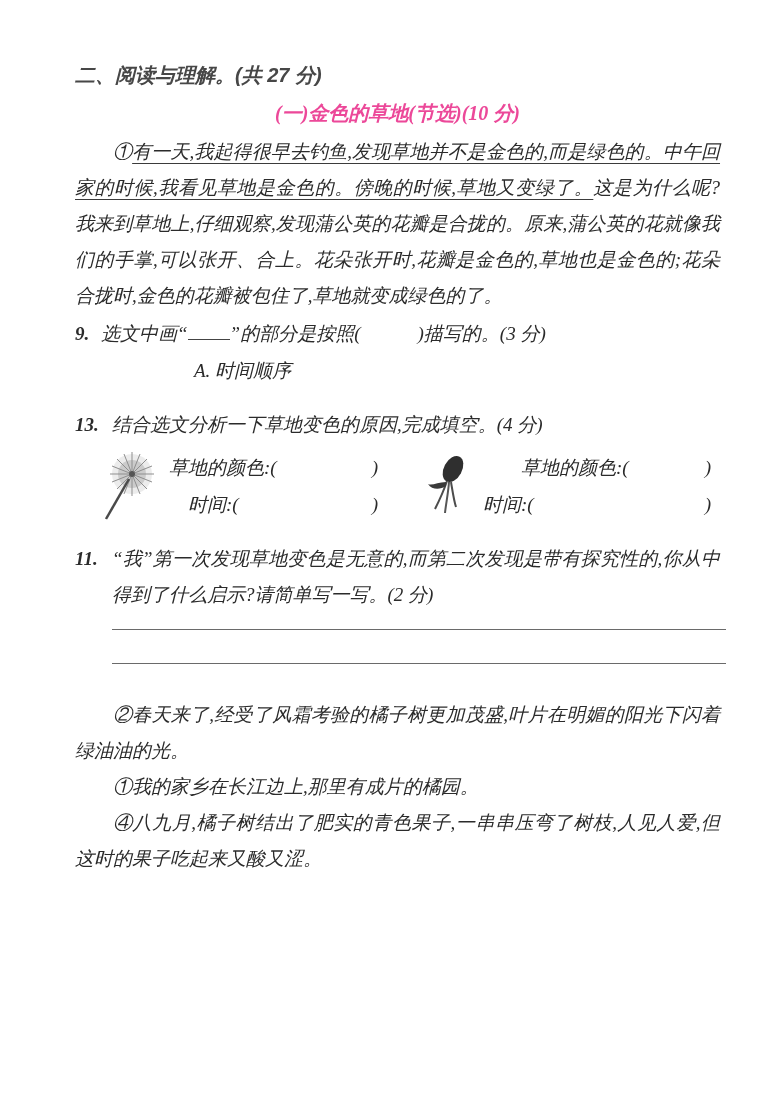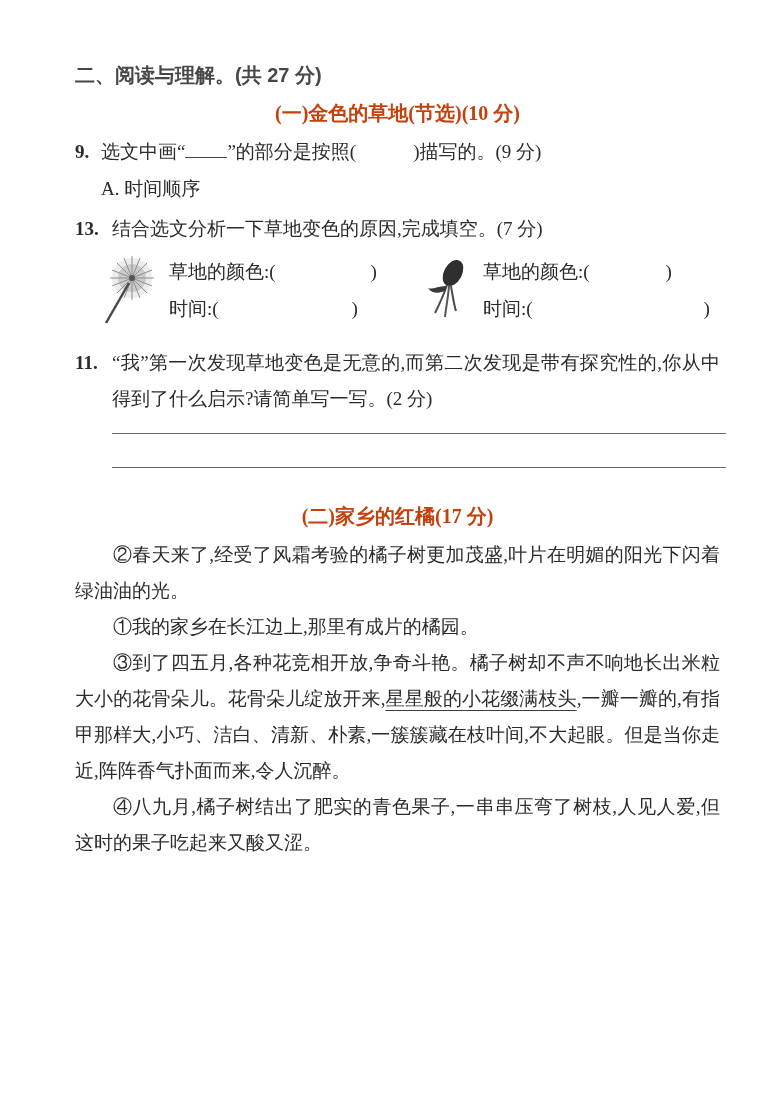--- a/index.html
+++ b/index.html
@@ -7,34 +7,35 @@
     position:relative;
     width:780px;height:1103px;
     box-sizing:border-box;
     padding:62px 60px 0 75px;
     background:#ffffff;
     overflow:hidden;
     font-family:"Liberation Serif","DejaVu Serif",serif;
     color:#2b2b2b;
     font-size:19px;
     line-height:36px;
+    font-style:italic;
   }
   .section-heading{
     font-family:"Liberation Sans","DejaVu Sans",sans-serif;
     font-weight:700;
     font-size:20px;
     color:#474747;
     line-height:26px;
     margin-bottom:10px;
   }
   .passage-title{
     text-align:center;
     font-weight:700;
     font-size:20px;
-    color:#c2410c;
+    color:#ec4899;
     line-height:30px;
     margin:4px 0 6px 0;
   }
   .para{
     text-align:justify;
     text-indent:2em;
     margin:0;
   }
   .ul{
     text-decoration:underline;
@@ -45,59 +46,60 @@
   .q{display:flex;align-items:flex-start;margin-top:2px;}
   .q-num{flex:none;width:37px;font-weight:700;}
   .q-num.narrow{width:26px;}
   .q-body{flex:1;text-align:justify;}
   .blank-inline{
     display:inline-block;
     width:42px;height:14px;
     border-bottom:1.5px solid #444;
     vertical-align:baseline;
   }
-  .options{display:flex;margin:1px 0 4px 26px;}
+  .options{display:flex;margin:1px 0 18px 26px;text-align:right;}
   .opt{flex:none;}
   .opt-a{width:190px;}
   .opt-b{width:190px;}
   .fill-area{display:flex;margin:6px 0 2px 22px;}
-  .fill-group{display:flex;align-items:flex-start;}
+  .fill-group{display:flex;align-items:flex-start;text-align:right;}
   .fill-group.left{width:322px;flex:none;}
   .fig{flex:none;margin-right:8px;}
   .fill-lines{line-height:37px;}
   .answer-area{margin:16px 0 6px 37px;}
   .answer-line{
     width:614px;height:0;
     border-bottom:1.5px solid #6a6a6a;
     margin-bottom:33px;
   }
 </style>
 </head>
 <body>
 
 <div class="page">
 
   <div class="section-heading">二、阅读与理解。(共 27 分)</div>
 
   <div class="passage-title">(一)金色的草地(节选)(10 分)</div>
 
+  <p class="para"><span>①</span><span class="ul">有一天,我起得很早去钓鱼,发现草地并不是金色的,而是绿色的。中午回家的时候,我看见草地是金色的。傍晚的时候,草地又变绿了。</span><span>这是为什么呢?我来到草地上,仔细观察,发现蒲公英的花瓣是合拢的。原来,蒲公英的花就像我们的手掌,可以张开、合上。花朵张开时,花瓣是金色的,草地也是金色的;花朵合拢时,金色的花瓣被包住了,草地就变成绿色的了。</span></p>
 
 
   <div class="q">
     <span class="q-num narrow">9.</span>
-    <span class="q-body"><span>选文中画“</span><span class="blank-inline"></span><span>”的部分是按照(　　　)描写的。(9 分)</span></span>
+    <span class="q-body"><span>选文中画“</span><span class="blank-inline"></span><span>”的部分是按照(　　　)描写的。(3 分)</span></span>
   </div>
 
   <div class="options">
     <span class="opt opt-a">A. 时间顺序</span>
   </div>
 
   <div class="q">
     <span class="q-num">13.</span>
-    <span class="q-body">结合选文分析一下草地变色的原因,完成填空。(7 分)</span>
+    <span class="q-body">结合选文分析一下草地变色的原因,完成填空。(4 分)</span>
   </div>
 
   <div class="fill-area">
     <div class="fill-group left">
       <span class="fig">
         <svg width="64" height="78" viewBox="0 0 64 78">
           <circle cx="35" cy="25" r="20" fill="#c9c9c9" opacity="0.35"></circle>
           <circle cx="35" cy="25" r="14" fill="#b0b0b0" opacity="0.55"></circle>
           <g stroke="#8f8f8f" stroke-width="1">
             <line x1="35" y1="25" x2="57" y2="25"></line>
@@ -146,20 +148,18 @@
   <div class="q">
     <span class="q-num">11.</span>
     <span class="q-body">“我”第一次发现草地变色是无意的,而第二次发现是带有探究性的,你从中得到了什么启示?请简单写一写。(2 分)</span>
   </div>
 
   <div class="answer-area">
     <div class="answer-line"></div>
     <div class="answer-line"></div>
   </div>
 
-  <div class="passage-title">(二)家乡的红橘(17 分)</div>
 
   <p class="para">②春天来了,经受了风霜考验的橘子树更加茂盛,叶片在明媚的阳光下闪着绿油油的光。</p>
   <p class="para">①我的家乡在长江边上,那里有成片的橘园。</p>
-  <p class="para"><span>③到了四五月,各种花竞相开放,争奇斗艳。橘子树却不声不响地长出米粒大小的花骨朵儿。花骨朵儿绽放开来,</span><span class="ul">星星般的小花缀满枝头</span><span>,一瓣一瓣的,有指甲那样大,小巧、洁白、清新、朴素,一簇簇藏在枝叶间,不大起眼。但是当你走近,阵阵香气扑面而来,令人沉醉。</span></p>
   <p class="para">④八九月,橘子树结出了肥实的青色果子,一串串压弯了树枝,人见人爱,但这时的果子吃起来又酸又涩。</p>
 
 </div>
 
 </body></html>

